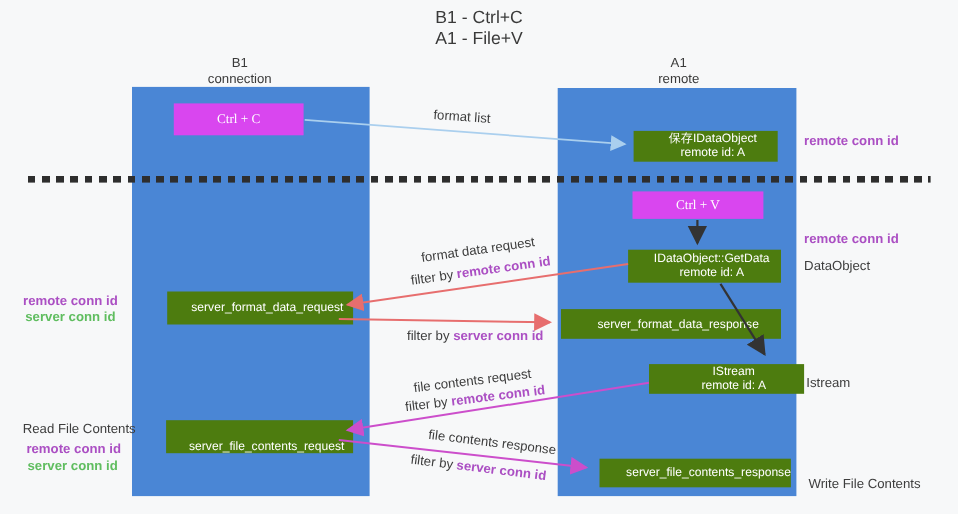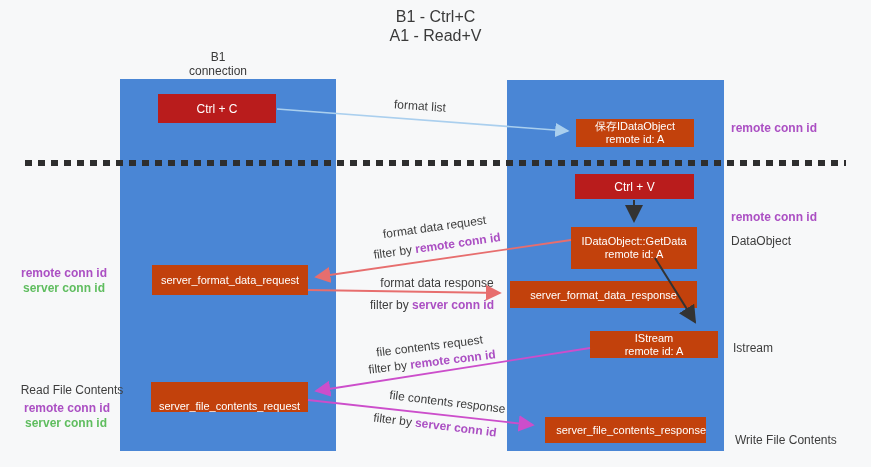--- a/index.html
+++ b/index.html
@@ -8,69 +8,73 @@
     font-family:"Liberation Sans", sans-serif;background:#f7f8f9;color:#3d3d3d;
   }
   .title{position:absolute;left:0;top:7px;width:871px;text-align:center;
     font-size:16px;line-height:19px;color:#3a3a3a;}
   .lane-header{position:absolute;text-align:center;font-size:12px;line-height:14px;color:#3a3a3a;}
   .lane{position:absolute;background:#4a86d5;z-index:1;}
   .divider{position:absolute;left:25px;top:160px;width:821px;height:6px;z-index:2;
     background:repeating-linear-gradient(to right,#2e2e2e 0 7px,transparent 7px 13px);}
   .box{position:absolute;z-index:3;display:flex;flex-direction:column;align-items:center;
     justify-content:center;color:#ffffff;text-align:center;}
-  .box.green{background:#b91c1c;font-size:12px;}
-  .box.orange{background:#c2410c;font-size:11px;}
+  .box.green{background:#d946ef;font-size:12px;font-family:Liberation Serif, serif;}
+  .box.orange{background:#4d7c0f;font-size:11px;padding-left:13px;}
   .box.two span{display:block;line-height:13px;}
   .mid-label{position:absolute;z-index:3;font-size:12px;color:#3d3d3d;text-align:center;white-space:nowrap;}
   .rot-n8{transform:rotate(-8deg);}
   .rot-n7{transform:rotate(-7deg);}
   .rot-p7{transform:rotate(7deg);}
   .rot-p4{transform:rotate(4deg);}
   .side-label{position:absolute;z-index:3;font-size:12px;white-space:nowrap;}
   .side-center{text-align:center;}
   .purple{color:#ab4fc3;font-weight:bold;}
   .greentx{color:#5fbd5f;font-weight:bold;}
   .black-label{color:#3d3d3d;}
   svg.arrows{position:absolute;left:0;top:0;z-index:4;pointer-events:none;}
 </style>
 </head>
 <body>
 
 <div class="canvas">
 
   <div class="title">
     <div>B1 - Ctrl+C</div>
-    <div>A1 - Read+V</div>
+    <div>A1 - File+V</div>
   </div>
 
   <div class="lane-header" style="left:128px;top:50px;width:180px;">
     <div>B1</div>
     <div>connection</div>
+  </div>
+  <div class="lane-header" style="left:517px;top:50px;width:200px;">
+    <div>A1</div>
+    <div>remote</div>
   </div>
 
   <div class="lane" style="left:120px;top:79px;width:216px;height:372px;"></div>
   <div class="lane" style="left:507px;top:80px;width:217px;height:371px;"></div>
 
   <div class="divider"></div>
 
   <div class="box green" style="left:158px;top:94px;width:118px;height:29px;">
     <span>Ctrl + C</span>
   </div>
 
   <div class="box orange two" style="left:576px;top:119px;width:118px;height:28px;">
     <span>保存IDataObject</span>
     <span>remote id: A</span>
   </div>
 
   <div class="box green" style="left:575px;top:174px;width:119px;height:25px;align-items:center;">
     <span>Ctrl + V</span>
   </div>
 
-  <div class="box orange two" style="left:571px;top:227px;width:126px;height:42px;">
+  <div class="box orange two" style="left:571px;top:227px;width:126px;height:30px;">
     <span>IDataObject::GetData</span>
     <span>remote id: A</span>
   </div>
 
   <div class="box orange" style="left:152px;top:265px;width:156px;height:30px;">
     <span>server_format_data_request</span>
   </div>
 
   <div class="box orange" style="left:510px;top:281px;width:187px;height:27px;">
     <span>server_format_data_response</span>
@@ -93,23 +97,20 @@
     <span>format list</span>
   </div>
 
   <div class="mid-label rot-n8" style="left:362px;top:220px;width:145px;">
     <span>format data request</span>
   </div>
   <div class="mid-label rot-n8" style="left:352px;top:239px;width:170px;">
     <span>filter by </span><span class="purple">remote conn id</span>
   </div>
 
-  <div class="mid-label" style="left:357px;top:276px;width:160px;">
-    <span>format data response</span>
-  </div>
   <div class="mid-label" style="left:347px;top:298px;width:170px;">
     <span>filter by </span><span class="purple">server conn id</span>
   </div>
 
   <div class="mid-label rot-n7" style="left:357px;top:339px;width:145px;">
     <span>file contents request</span>
   </div>
   <div class="mid-label rot-n7" style="left:347px;top:355px;width:170px;">
     <span>filter by </span><span class="purple">remote conn id</span>
   </div>

